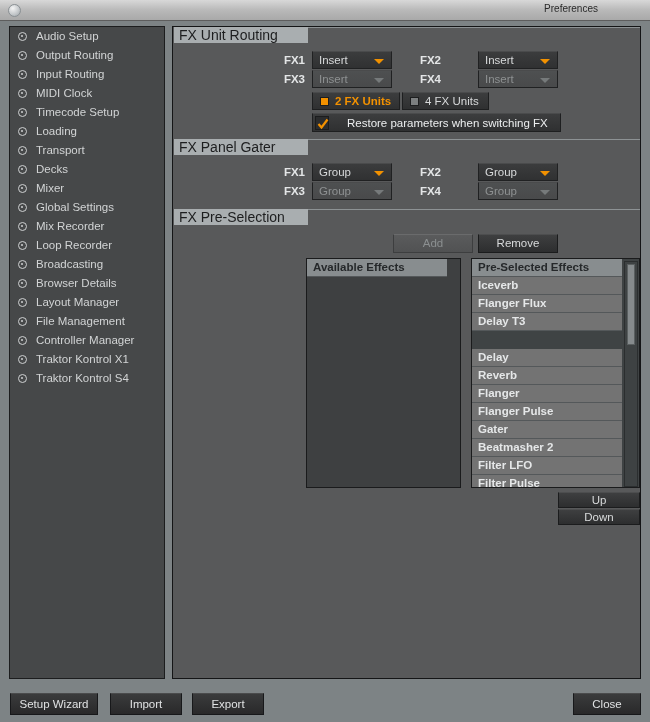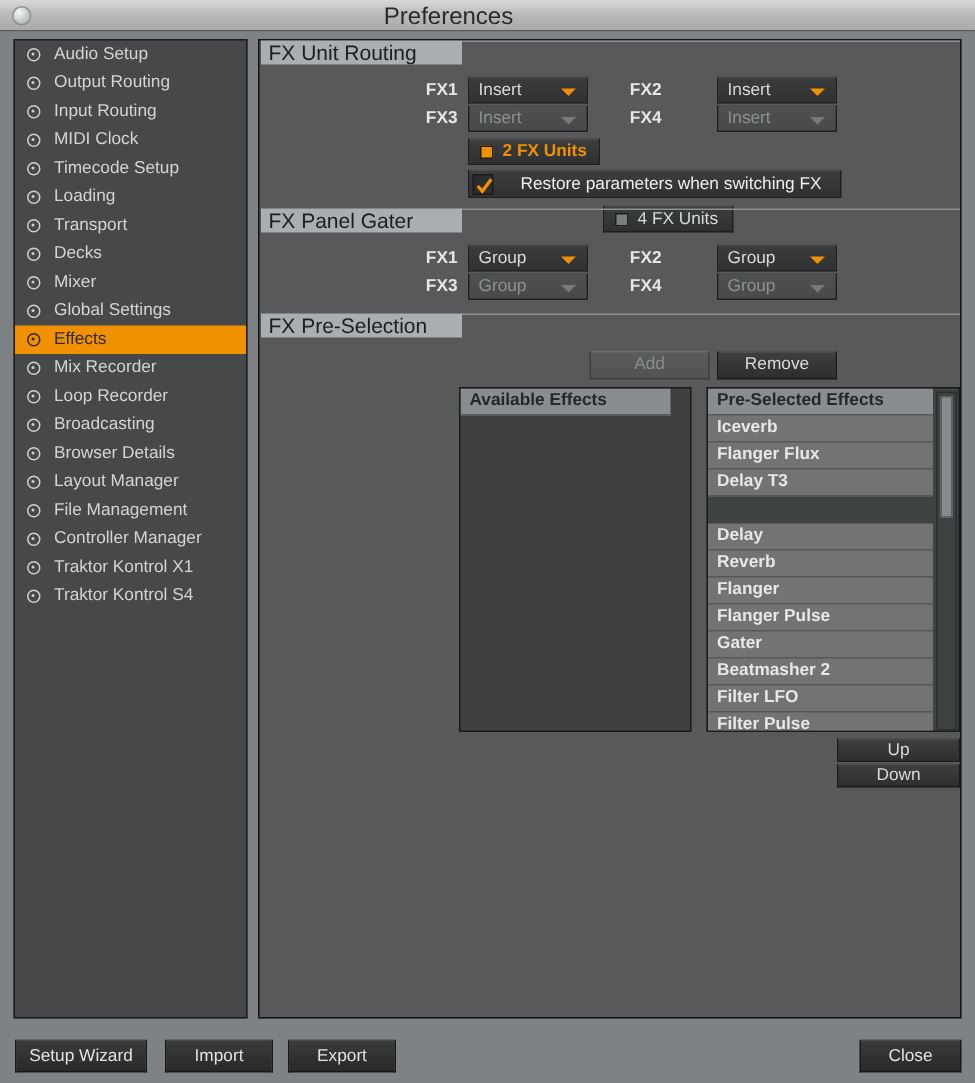--- a/index.html
+++ b/index.html
@@ -11,21 +11,21 @@
   }
 
   
   #titlebar {
     position: absolute; left: 0; top: 0; width: 650px; height: 21px;
     background: linear-gradient(to bottom, #d8d8d8 0%, #b9b9b9 50%, #a9a9a9 100%);
     border-bottom: 1px solid #5d5d5d;
   }
   #titlebar-label {
     position: absolute; left: 0; top: 3px; width: 598px;
-    text-align: center; font-size: 16px; color: #2a2a2a;
+    text-align: right; font-size: 10px; color: #2a2a2a;
   }
   #close-dot {
     position: absolute; left: 8px; top: 4px; width: 13px; height: 13px;
     border-radius: 50%;
     background: radial-gradient(circle at 35% 30%, #f4f4f4, #c2c6c9 60%, #9ba1a4);
     border: 1px solid #8a9094;
   }
 
   
   #window-body {
@@ -196,21 +196,20 @@
       <div class="side-item"><span class="radio"></span><span>Audio Setup</span></div>
       <div class="side-item"><span class="radio"></span><span>Output Routing</span></div>
       <div class="side-item"><span class="radio"></span><span>Input Routing</span></div>
       <div class="side-item"><span class="radio"></span><span>MIDI Clock</span></div>
       <div class="side-item"><span class="radio"></span><span>Timecode Setup</span></div>
       <div class="side-item"><span class="radio"></span><span>Loading</span></div>
       <div class="side-item"><span class="radio"></span><span>Transport</span></div>
       <div class="side-item"><span class="radio"></span><span>Decks</span></div>
       <div class="side-item"><span class="radio"></span><span>Mixer</span></div>
       <div class="side-item"><span class="radio"></span><span>Global Settings</span></div>
-      <div class="side-item sel"><span class="radio"></span><span>Effects</span></div>
       <div class="side-item"><span class="radio"></span><span>Mix Recorder</span></div>
       <div class="side-item"><span class="radio"></span><span>Loop Recorder</span></div>
       <div class="side-item"><span class="radio"></span><span>Broadcasting</span></div>
       <div class="side-item"><span class="radio"></span><span>Browser Details</span></div>
       <div class="side-item"><span class="radio"></span><span>Layout Manager</span></div>
       <div class="side-item"><span class="radio"></span><span>File Management</span></div>
       <div class="side-item"><span class="radio"></span><span>Controller Manager</span></div>
       <div class="side-item"><span class="radio"></span><span>Traktor Kontrol X1</span></div>
       <div class="side-item"><span class="radio"></span><span>Traktor Kontrol S4</span></div>
     </div>
@@ -245,21 +244,21 @@
           <div class="dropdown dim" style="left:305px;">
             <span>Insert</span>
             <span class="arrow"></span>
           </div>
         </div>
 
         <div class="tgl on" style="left:139px; top:49px; width:88px;">
           <span class="box"></span>
           <span class="lbl">2 FX Units</span>
         </div>
-        <div class="tgl" style="left:229px; top:49px; width:87px;margin-top:45px;">
+        <div class="tgl" style="left:229px; top:49px; width:87px;">
           <span class="box"></span>
           <span class="lbl">4 FX Units</span>
         </div>
 
         <div class="chk" style="left:139px; top:70px; width:249px;">
           <span class="cbox">
             <svg width="12" height="12" viewBox="0 0 12 12">
                 <path d="M1.5 6 L4.5 9.5 L10.5 1.5" stroke="#f29100" stroke-width="2.2" fill="none"></path>
               </svg>
           </span>

